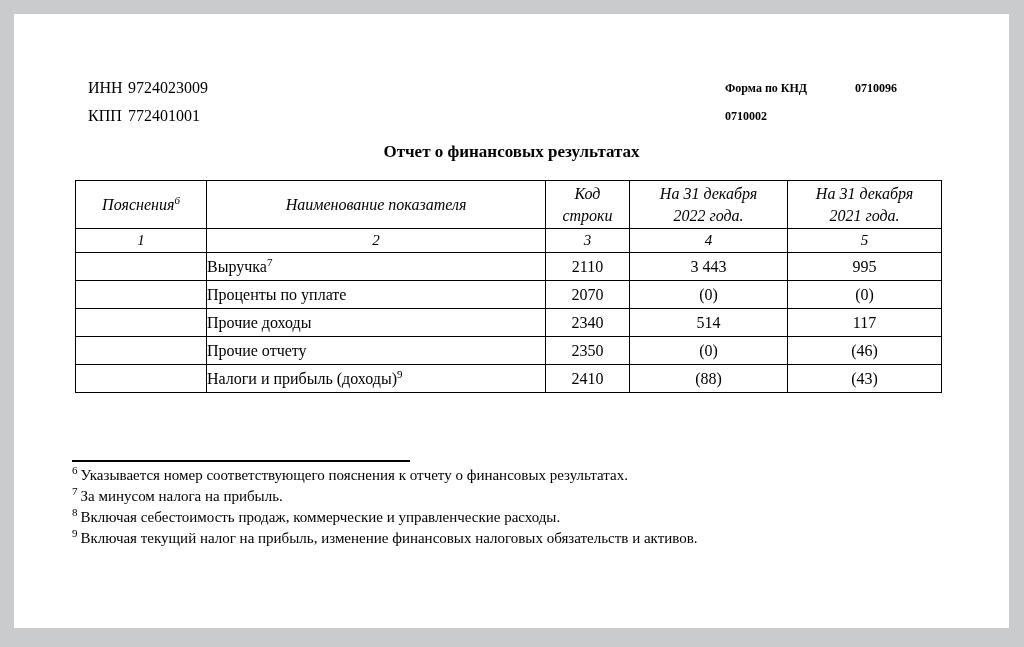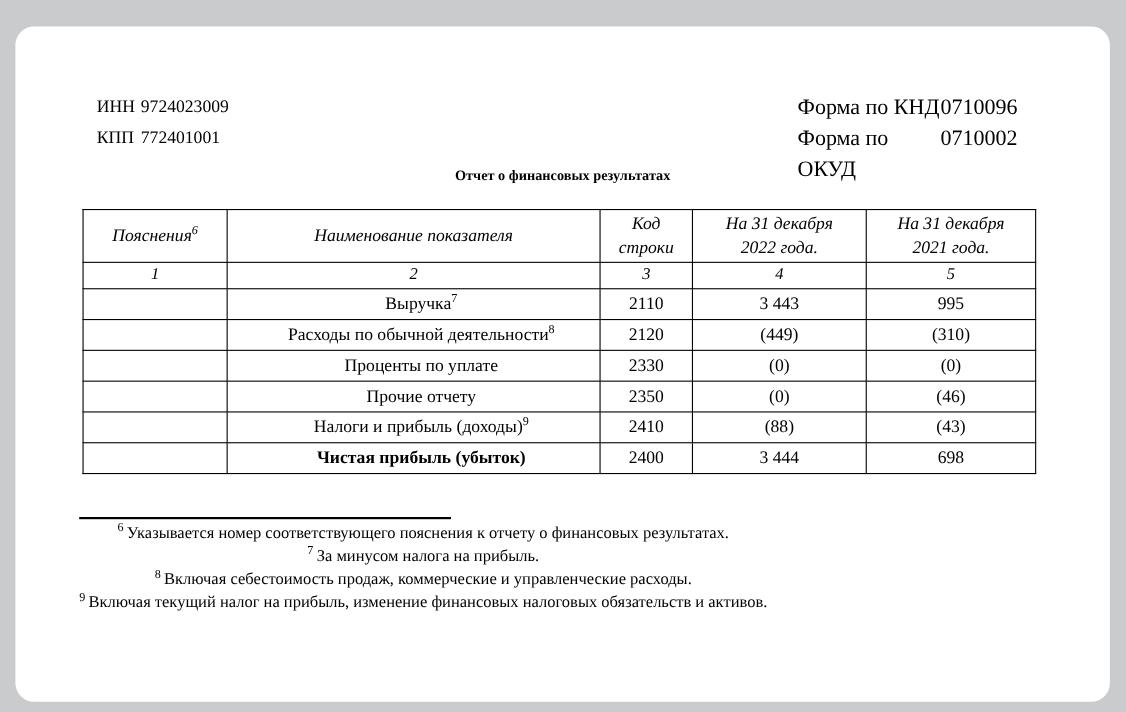--- a/index.html
+++ b/index.html
@@ -14,55 +14,54 @@
   }
   .canvas {
     position: relative;
     width: 1024px;
     height: 647px;
     background: #c9cbcd;
   }
   .page {
     position: absolute;
     left: 14px;
-    top: 24px;
+    top: 14px;
     width: 995px;
     height: 614px;
     background: #ffffff;
-    border-radius: 17px;
   }
   
   .ids {
     position: absolute;
     left: 74px;
     top: 60px;
     display: grid;
     grid-template-columns: 40px auto;
     column-gap: 0;
     font-size: 16px;
     line-height: 28px;
   }
   .forms {
     position: absolute;
     left: 711px;
     top: 60px;
     display: grid;
     grid-template-columns: 130px auto;
-    font-size: 20px;
+    font-size: 12px;
     line-height: 28px;
-    font-weight: normal;
+    font-weight: bold;
   }
   
   .doc-title {
     position: absolute;
     left: 0;
     top: 128px;
     width: 100%;
     text-align: center;
-    font-size: 13px;
+    font-size: 17px;
     font-weight: bold;
   }
   
   table.report {
     position: absolute;
     left: 61px;
     top: 166px;
     width: 866px;
     border-collapse: collapse;
     table-layout: fixed;
@@ -87,64 +86,62 @@
     line-height: 22px;
     white-space: pre-line;
   }
   table.report thead tr.num-row { height: 24px; }
   table.report thead tr.num-row th {
     font-style: italic;
     font-size: 15px;
   }
   table.report tbody tr { height: 28px; }
   table.report tbody td.c-name {
-    text-align: center;
-    padding-left: 18px;
+    text-align: left;
+    padding-left: 0;
   }
   table.report tbody tr.row-bold td.c-name { font-weight: bold; }
   sup {
     font-size: 11px;
     line-height: 0;
   }
   
   .fn-separator {
     position: absolute;
     left: 58px;
     top: 446px;
     width: 338px;
     border-top: 2px solid #000;
   }
   .footnotes {
     position: absolute;
     left: 58px;
     top: 451px;
     font-size: 15px;
     line-height: 21px;
-    text-align: center;
   }
   .footnotes .fn { white-space: nowrap; }
   .footnotes sup { margin-right: 3px; }
 </style>
 </head>
 <body>
 
 <div class="canvas">
   <div class="page">
 
     <div class="ids">
       <span>ИНН</span>
       <span>9724023009</span>
       <span>КПП</span>
       <span>772401001</span>
     </div>
 
     <div class="forms">
       <span>Форма по КНД</span>
       <span>0710096</span>
-      <span>Форма по ОКУД</span>
       <span>0710002</span>
     </div>
 
     <div class="doc-title">Отчет о финансовых результатах</div>
 
     <table class="report">
       <colgroup>
         <col class="c1">
           <col class="c2">
           <col class="c3">
@@ -173,52 +170,45 @@
       <tbody>
         <tr>
           <td class="c-expl"></td>
           <td class="c-name"><span>Выручка</span><sup>7</sup></td>
           <td>2110</td>
           <td>3 443</td>
           <td>995</td>
         </tr>
         <tr>
           <td class="c-expl"></td>
-          <td class="c-name"><span>Расходы по обычной деятельности</span><sup>8</sup></td>
-          <td>2120</td>
-          <td>(449)</td>
-          <td>(310)</td>
-        </tr>
-        <tr>
-          <td class="c-expl"></td>
           <td class="c-name"><span>Проценты по уплате</span><sup></sup></td>
-          <td>2330</td>
+          <td>2070</td>
           <td>(0)</td>
           <td>(0)</td>
+        </tr>
+        <tr>
+          <td class="c-expl"></td>
+          <td class="c-name"><span>Прочие доходы</span><sup></sup></td>
+          <td>2340</td>
+          <td>514</td>
+          <td>117</td>
         </tr>
         <tr>
           <td class="c-expl"></td>
           <td class="c-name"><span>Прочие отчету</span><sup></sup></td>
           <td>2350</td>
           <td>(0)</td>
           <td>(46)</td>
         </tr>
         <tr>
           <td class="c-expl"></td>
           <td class="c-name"><span>Налоги и прибыль (доходы)</span><sup>9</sup></td>
           <td>2410</td>
           <td>(88)</td>
           <td>(43)</td>
-        </tr>
-        <tr class="row-bold">
-          <td class="c-expl"></td>
-          <td class="c-name"><span>Чистая прибыль (убыток)</span><sup></sup></td>
-          <td>2400</td>
-          <td>3 444</td>
-          <td>698</td>
         </tr>
       </tbody>
     </table>
 
     <div class="fn-separator"></div>
 
     <div class="footnotes">
       <div class="fn"><sup>6</sup><span>Указывается номер соответствующего пояснения к отчету о финансовых результатах.</span></div>
       <div class="fn"><sup>7</sup><span>За минусом налога на прибыль.</span></div>
       <div class="fn"><sup>8</sup><span>Включая себестоимость продаж, коммерческие и управленческие расходы.</span></div>

